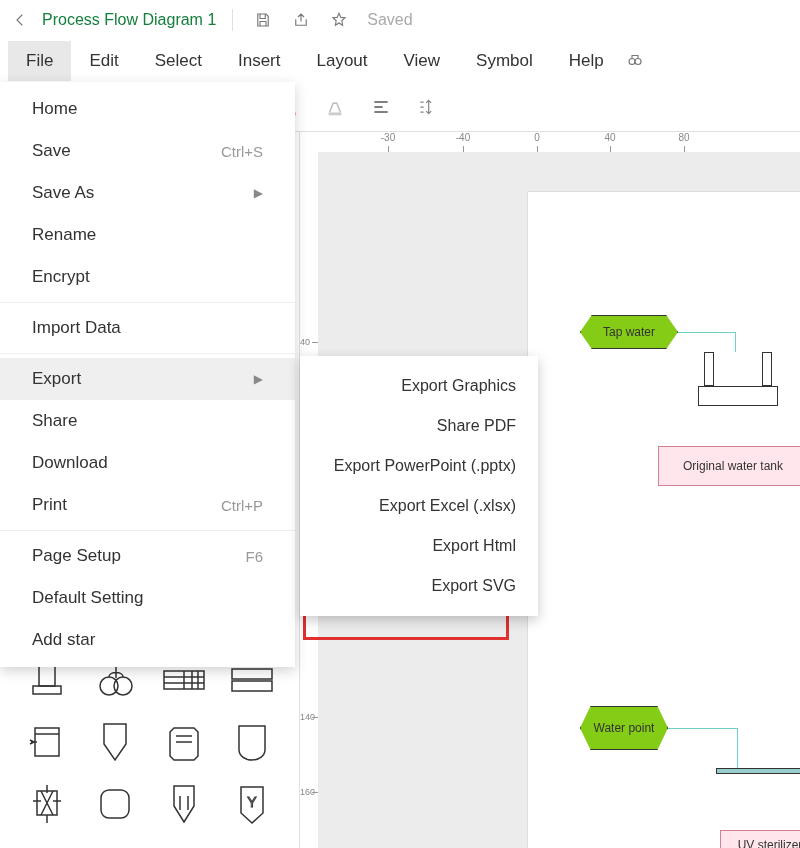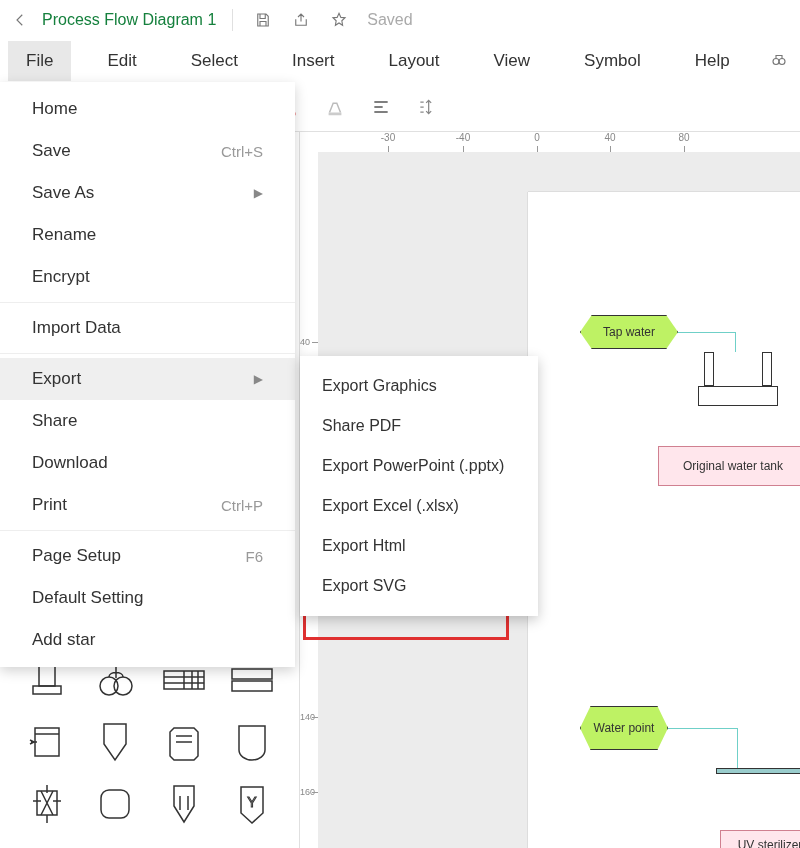--- a/index.html
+++ b/index.html
@@ -7,21 +7,21 @@
 
   
   .titlebar { height: 40px; display: flex; align-items: center; padding: 0 8px; gap: 10px; }
   .titlebar .back { width: 24px; height: 24px; display:flex; align-items:center; justify-content:center; color:#666; cursor:pointer; }
   .titlebar .title { font-size: 16px; color: #15803d; }
   .titlebar .divider { width:1px; height:22px; background:#e0e0e0; margin:0 6px; }
   .titlebar .icon-btn { width:28px; height:28px; display:flex; align-items:center; justify-content:center; color:#666; cursor:pointer; }
   .titlebar .saved { color:#aaa; margin-left:4px; font-size:16px; }
 
   
-  .menubar { height: 42px; display:flex; align-items:center; padding:0 8px; gap: 18px; }
+  .menubar { height: 42px; display:flex; align-items:center; padding:0 8px; gap: 0; }
   .menubar .mitem { padding: 10px 18px; font-size:17px; color:#333; cursor:pointer; }
   .menubar .mitem.active { background:#e8e8e8; }
   .menubar .binoc { margin-left:4px; color:#888; }
 
   
   .fmtbar { height: 50px; border-bottom:1px solid #e0e0e0; display:flex; align-items:center; padding:0 8px; gap:8px; position:relative; }
   .fmtbar .combo { height:34px; border:1px solid #ddd; display:flex; align-items:center; padding:0 8px; font-size:14px; color:#555; gap:6px; }
   .fmtbar .combo .dd { color:#aaa; font-size:10px; }
   .fmtbar .grp { display:flex; gap:2px; }
   .fmtbar .fbtn { width:44px; height:36px; display:flex; align-items:center; justify-content:center; color:#555; cursor:pointer; border-radius:4px; }
@@ -42,39 +42,39 @@
   .ruler-h .tick .mark { position:absolute; bottom:0; width:1px; height:6px; background:#999; }
   .ruler-h .tick .lbl { position:absolute; top:0; font-size:10px; color:#888; transform:translateX(-50%); }
   .ruler-v { position:absolute; top:20px; left:0; bottom:0; width:18px; background:#fff; overflow:hidden; }
   .ruler-v .tick { position:absolute; left:0; width:100%; }
   .ruler-v .tick .mark { position:absolute; right:0; height:1px; width:6px; background:#999; }
   .ruler-v .tick .lbl { position:absolute; left:0; font-size:9px; color:#888; transform: translateY(-50%); }
   .canvas { position:absolute; top:20px; left:18px; right:0; bottom:0; background:#ececec; }
   .page { position:absolute; top:40px; left:210px; right:0; bottom:0; background:#fff; box-shadow:-1px 0 0 #ddd, 0 -1px 0 #ddd; }
 
   
-  .hex { position:absolute; background:#bef264; border:1px solid #333; display:flex; align-items:center; justify-content:center; font-size:12px;
+  .hex { position:absolute; background:#84cc16; border:1px solid #333; display:flex; align-items:center; justify-content:center; font-size:12px;
          clip-path: polygon(12% 0, 88% 0, 100% 50%, 88% 100%, 12% 100%, 0 50%); }
   .pinkbox { position:absolute; background:#ffe6ec; border:1px solid #d08090; display:flex; align-items:center; justify-content:center; font-size:12px; text-align:center; padding:4px; }
   .conn { position:absolute; background:#6fd0c8; }
   .tank { position:absolute; }
   .tank div { position:absolute; border:1px solid #333; background:#fff; }
 
   
   .file-menu { position:absolute; top:82px; left:0; width:295px; background:#fff; box-shadow:0 4px 12px rgba(0,0,0,.18); z-index:20; padding:6px 0; }
   .file-menu .fi { display:flex; align-items:center; justify-content:space-between; padding:11px 32px; font-size:17px; color:#333; cursor:pointer; }
   .file-menu .fi .sc { color:#999; font-size:15px; }
   .file-menu .fi.hover { background:#efefef; }
   .file-menu .sep { height:1px; background:#eee; margin:4px 0; }
   .file-menu .chev { color:#888; font-size:12px; }
   .redrect { position:absolute; border:3px solid #e03030; pointer-events:none; }
 
   
   .export-menu { position:absolute; top:356px; left:300px; width:238px; background:#fff; box-shadow:0 4px 12px rgba(0,0,0,.22); z-index:22; padding:10px 0; }
-  .export-menu .ei { padding:11px 22px; font-size:16px; color:#333; cursor:pointer; }
+  .export-menu .ei { padding:11px 22px; font-size:16px; color:#333; cursor:pointer;text-align:right; }
 
   svg.ic { width:18px; height:18px; stroke:#777; fill:none; stroke-width:1.5; }
 </style>
 </head>
 <body>
 
 <div class="titlebar">
   <div class="back">
     <svg class="ic" viewBox="0 0 24 24">
         <path d="M15 5l-7 7 7 7"></path>

